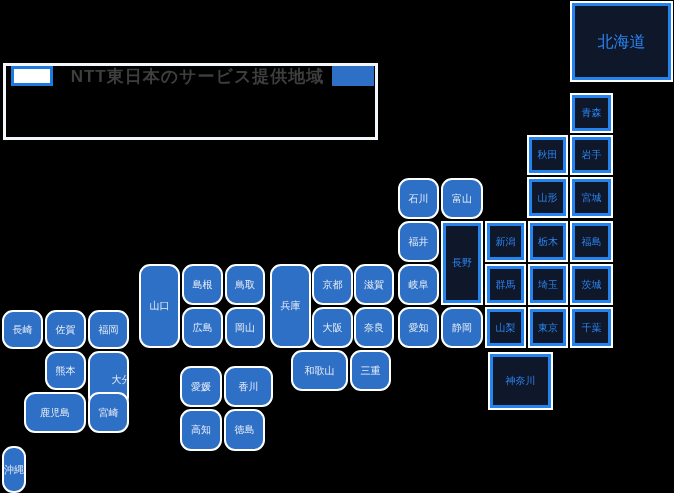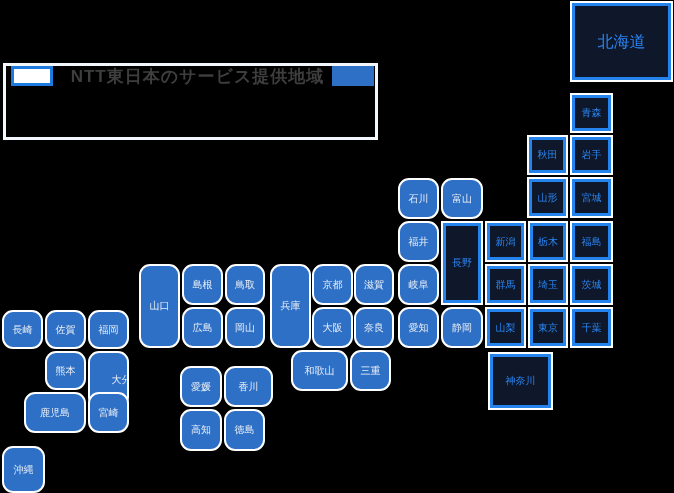--- a/index.html
+++ b/index.html
@@ -116,16 +116,16 @@
       <div class="cell west" style="left: 224px; top: 366px; width: 49px; height: 41px;">香川</div>
       <div class="cell west" style="left: 180px; top: 409px; width: 42px; height: 42px;">高知</div>
       <div class="cell west" style="left: 224px; top: 409px; width: 41px; height: 42px;">徳島</div>
       <div class="cell west" style="left: 2px; top: 310px; width: 41px; height: 39px;">長崎</div>
       <div class="cell west" style="left: 45px; top: 310px; width: 41px; height: 39px;">佐賀</div>
       <div class="cell west" style="left: 88px; top: 310px; width: 41px; height: 39px;">福岡</div>
       <div class="cell west" style="left: 45px; top: 351px; width: 41px; height: 39px;">熊本</div>
       <div class="cell west" style="left: 88px; top: 351px; width: 41px; height: 57px; padding-left: 26px;">大分</div>
       <div class="cell west" style="left: 24px; top: 392px; width: 62px; height: 41px;">鹿児島</div>
       <div class="cell west" style="left: 88px; top: 392px; width: 41px; height: 41px;">宮崎</div>
-      <div class="cell west" style="left: 2px; top: 446px; width: 43px; height: 47px;">沖縄</div>
+      <div class="cell west" style="left: 2px; top: 446px; width: 24px; height: 47px;">沖縄</div>
     </div>
 
 </div>
 
 </body></html>

